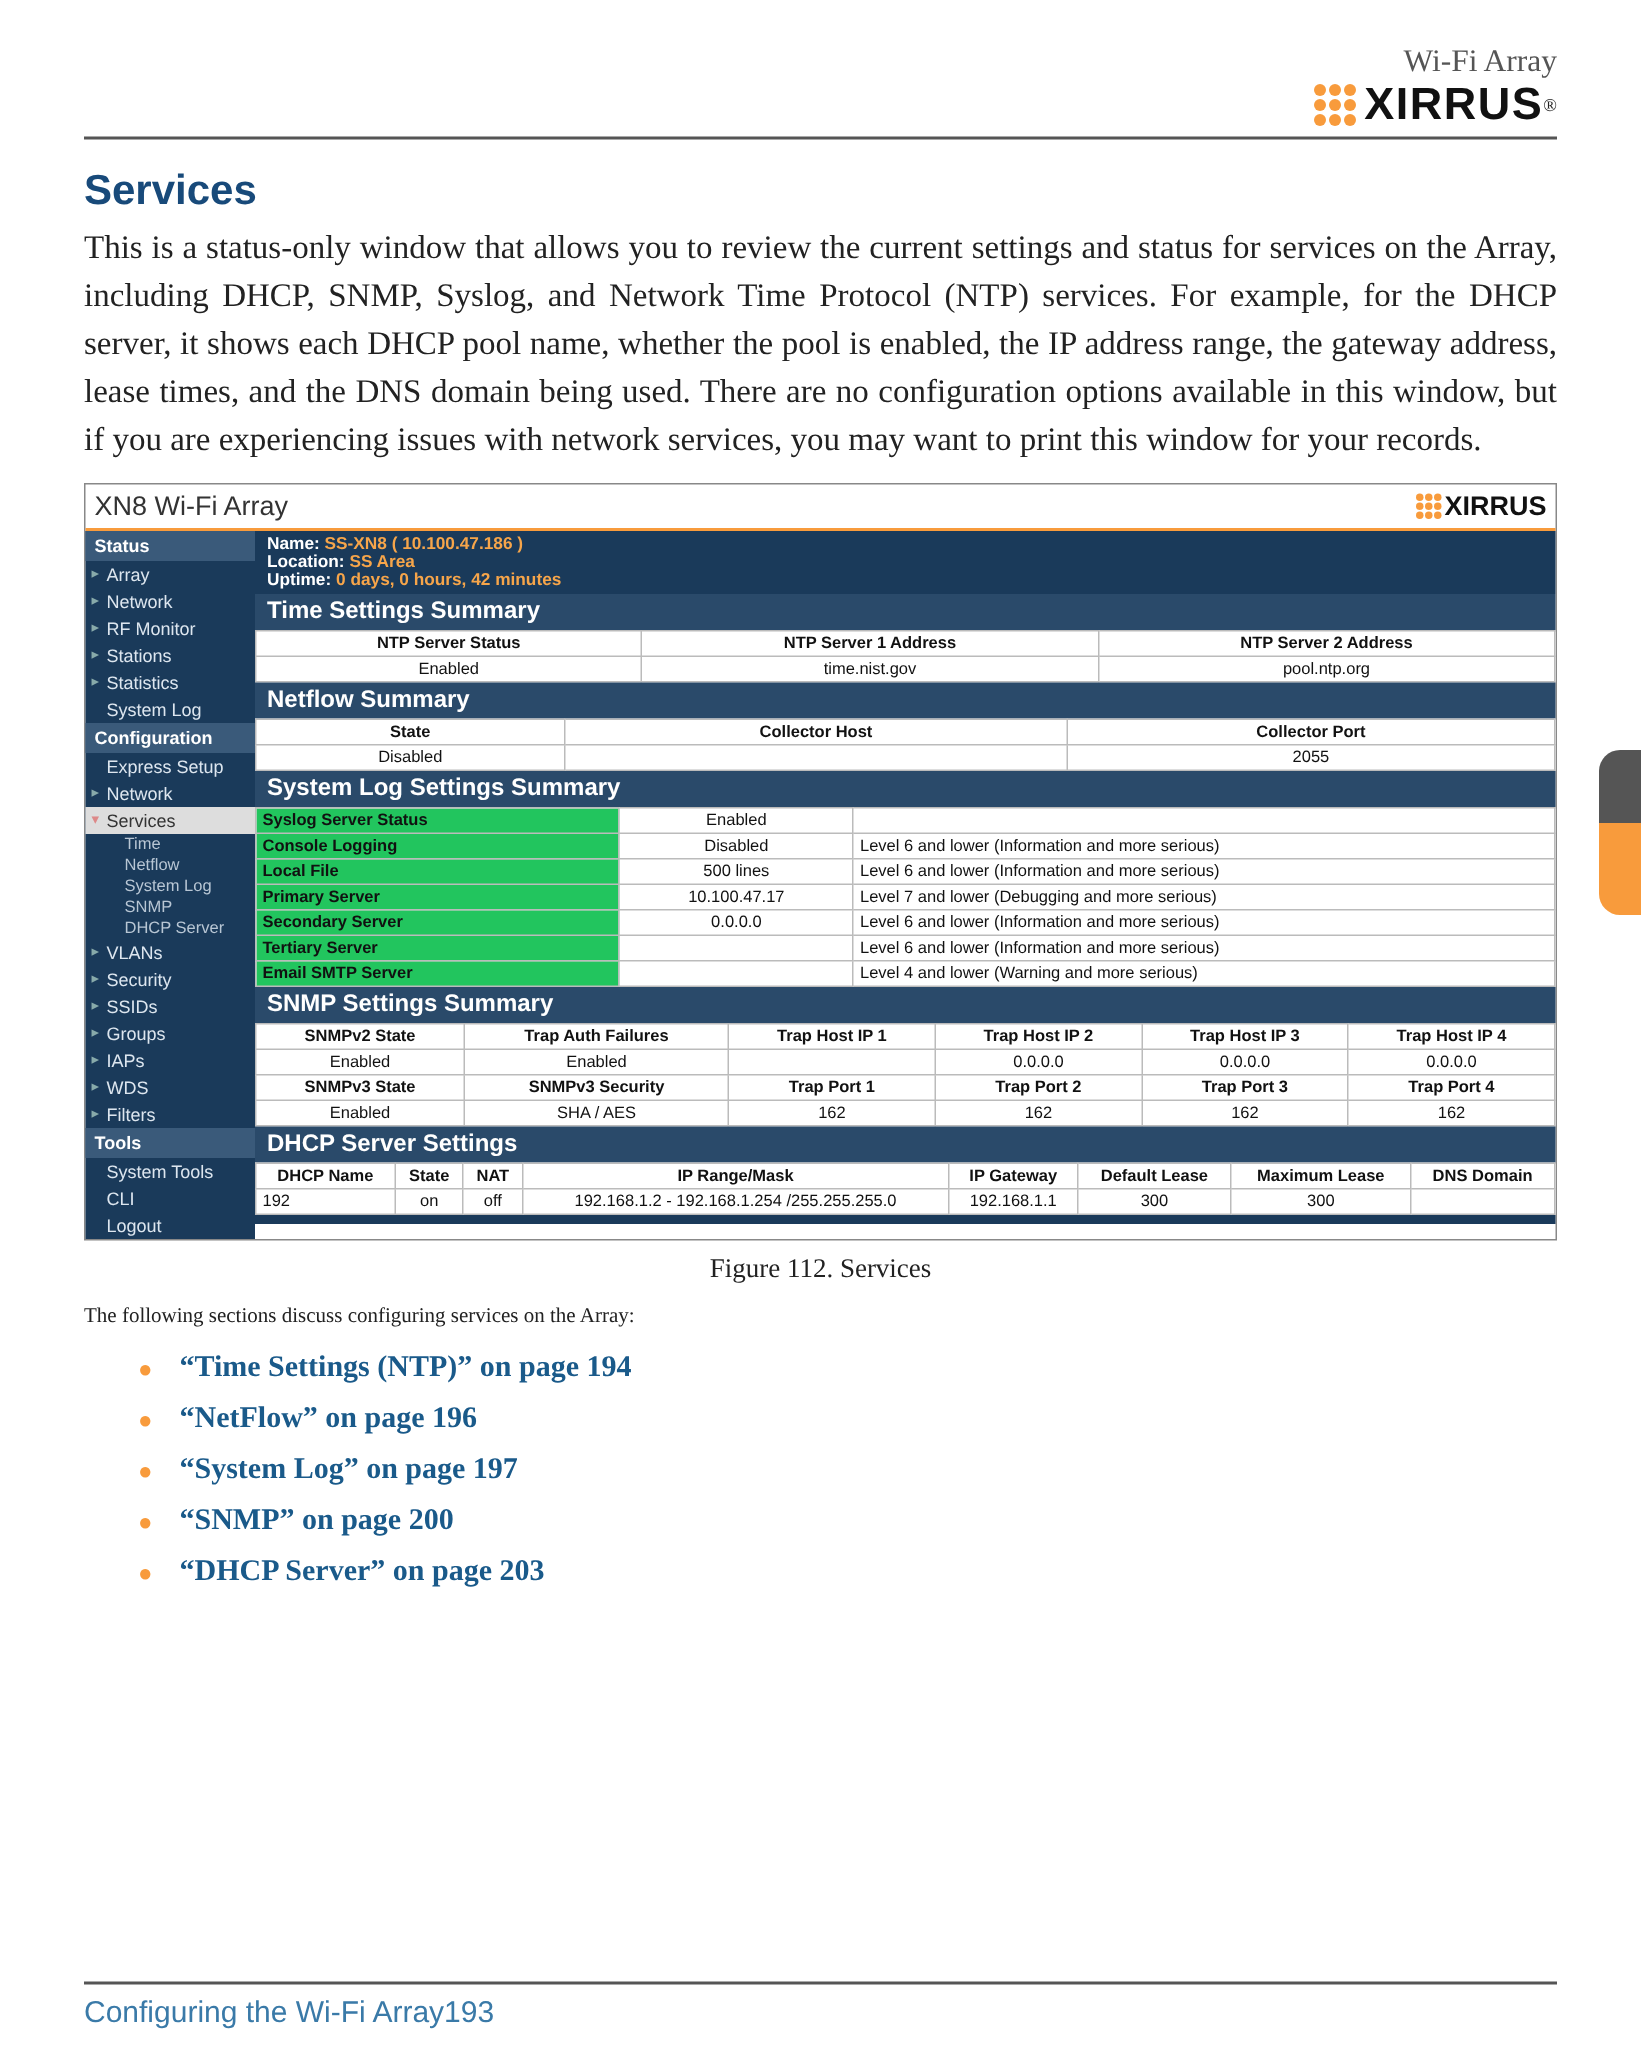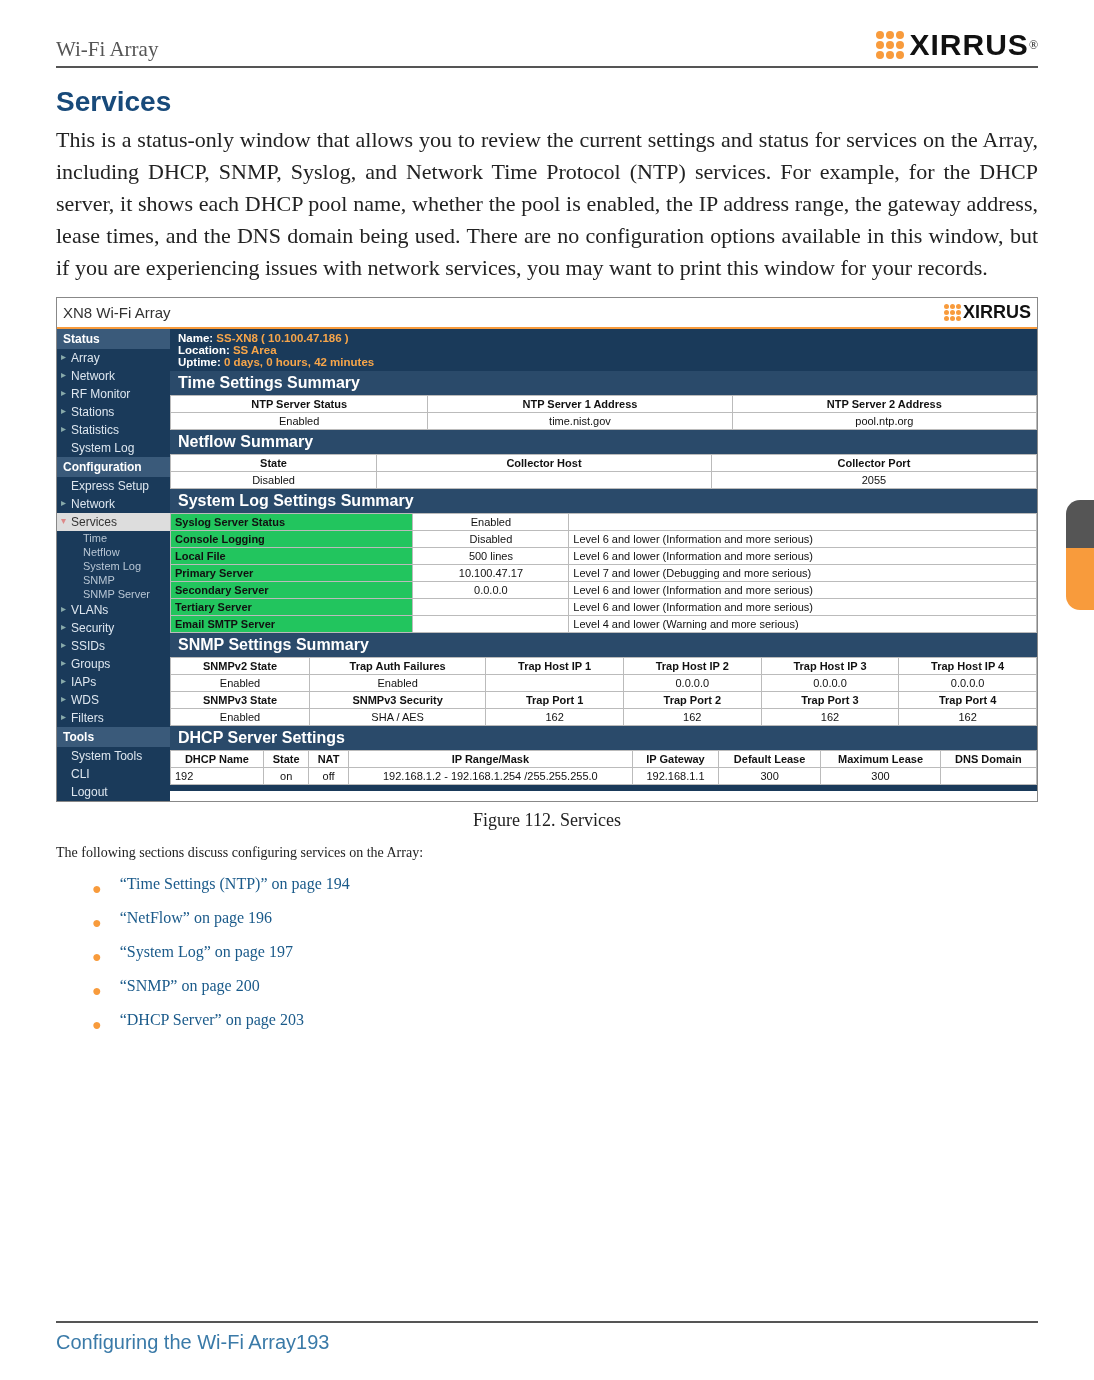--- a/index.html
+++ b/index.html
@@ -14,51 +14,51 @@
   html,body{margin:0;padding:0;background:#fff;}
   body{
     font-family:"Book Antiqua","Palatino Linotype",Palatino,Georgia,serif;
     color:var(--ink);
     width:1094px;
     min-height:1380px;
     position:relative;
     box-sizing:border-box;
     padding:28px 56px 0 56px;
   }
-  .topbar{display:flex;justify-content:space-between;align-items:flex-end;border-bottom:2px solid #555;padding-bottom:4px;}
+  .topbar{display:flex;justify-content:space-between;align-items:flex-end;border-bottom:2px solid #555;padding-bottom:4px;flex-direction:column;}
   .wifi-label{color:#555;font-size:21px;}
   .logo{display:flex;align-items:center;gap:0;}
   .logo-name{font-family:Arial,Helvetica,sans-serif;font-weight:900;font-size:30px;letter-spacing:1px;color:#111;margin-left:2px;}
   .logo-sup{font-size:12px;vertical-align:super;}
   h1{color:#184a7a;font-family:Arial,Helvetica,sans-serif;font-weight:700;font-size:28px;margin:18px 0 6px 0;}
   .body-text{font-size:22px;line-height:1.45;text-align:justify;margin:0 0 14px 0;}
   .figure-wrap{border:1px solid #888;padding:0;margin:10px 0 8px 0;background:#fff;}
   .ss-header{display:flex;justify-content:space-between;align-items:center;padding:4px 6px;border-bottom:2px solid var(--orange);}
-  .ss-header-title{font-family:Arial,Helvetica,sans-serif;font-size:15px;color:#333;}
+  .ss-header-title{font-family:Arial,Helvetica,sans-serif;font-size:18px;color:#333;}
   .ss-logo{font-family:Arial,Helvetica,sans-serif;font-weight:900;font-size:18px;color:#111;display:flex;align-items:center;}
   .ss-body{display:flex;font-family:Arial,Helvetica,sans-serif;font-size:11.5px;color:#111;}
   .sidebar{width:113px;background:var(--navy);color:#fff;}
   .sb-section{background:#3a5a7a;color:#fff;font-weight:bold;padding:3px 6px;font-size:12px;}
   .sb-item{padding:2px 6px 2px 14px;font-size:12px;color:#dde6ef;position:relative;}
   .sb-item.caret::before{content:"▸";position:absolute;left:4px;top:2px;font-size:10px;color:#8aa;}
   .sb-item.open::before{content:"▾";position:absolute;left:4px;top:2px;font-size:10px;color:#d88;}
   .sb-sub{padding:1px 6px 1px 26px;font-size:11px;color:#b8c6d4;}
   .main{flex:1;display:flex;flex-direction:column;}
   .inforow{background:var(--navy);color:#fff;display:flex;justify-content:space-between;padding:3px 8px;font-size:11.5px;font-weight:bold;flex-direction:column;}
   .inforow .val{color:#f6a54a;font-weight:bold;}
   .section-bar{background:var(--navy2);color:#fff;font-weight:bold;padding:3px 8px;font-size:16px;}
   table.grid{width:100%;border-collapse:collapse;font-size:11px;}
   table.grid th{font-weight:bold;background:#fff;border:1px solid #bbb;padding:2px 4px;text-align:center;}
   table.grid td{border:1px solid #bbb;padding:2px 4px;text-align:center;background:#fff;}
   table.syslog td.lbl{text-align:left;font-weight:bold;background:#22c55e;}
   table.syslog td.lvl{text-align:left;}
   .figure-caption{text-align:center;font-size:18px;margin:6px 0 14px 0;}
   .lead{font-size:14px;margin:12px 0 14px 0;}
   ul.links{list-style:none;padding:0;margin:0 0 0 36px;}
-  ul.links li{display:flex;align-items:flex-start;gap:18px;margin:6px 0;font-size:16px;}
+  ul.links li{display:flex;align-items:flex-start;gap:18px;margin:6px 0;font-size:20px;font-weight:bold;}
   ul.links li::before{content:"●";color:var(--orange);font-size:16px;line-height:28px;}
   ul.links li span{color:var(--link);}
   .footer{position:absolute;left:56px;right:56px;bottom:26px;border-top:2px solid #555;padding-top:8px;display:flex;justify-content:flex-start;font-family:Arial,Helvetica,sans-serif;color:var(--footer);font-size:20px;}
   .side-tab{position:absolute;right:0;top:500px;width:28px;height:110px;border-radius:14px 0 0 14px;background:linear-gradient(to bottom,#555 0 44%,var(--orange) 44% 100%);}
   
   .dotgrid{display:grid;grid-template-columns:repeat(3,8px);grid-template-rows:repeat(3,8px);gap:2px;margin-right:4px;}
   .dotgrid span{width:8px;height:8px;border-radius:50%;background:var(--orange);}
   .dotgrid.small{grid-template-columns:repeat(3,5px);grid-template-rows:repeat(3,5px);gap:1px;margin-right:2px;}
   .dotgrid.small span{width:5px;height:5px;}
 </style>
@@ -118,21 +118,21 @@
       <div class="sb-item caret">Statistics</div>
       <div class="sb-item">System Log</div>
       <div class="sb-section">Configuration</div>
       <div class="sb-item">Express Setup</div>
       <div class="sb-item caret">Network</div>
       <div class="sb-item open" style="background:#ddd;color:#333;">Services</div>
       <div class="sb-sub">Time</div>
       <div class="sb-sub">Netflow</div>
       <div class="sb-sub">System Log</div>
       <div class="sb-sub">SNMP</div>
-      <div class="sb-sub">SNMP Server</div>
+      <div class="sb-sub">DHCP Server</div>
       <div class="sb-item caret">VLANs</div>
       <div class="sb-item caret">Security</div>
       <div class="sb-item caret">SSIDs</div>
       <div class="sb-item caret">Groups</div>
       <div class="sb-item caret">IAPs</div>
       <div class="sb-item caret">WDS</div>
       <div class="sb-item caret">Filters</div>
       <div class="sb-section">Tools</div>
       <div class="sb-item">System Tools</div>
       <div class="sb-item">CLI</div>

